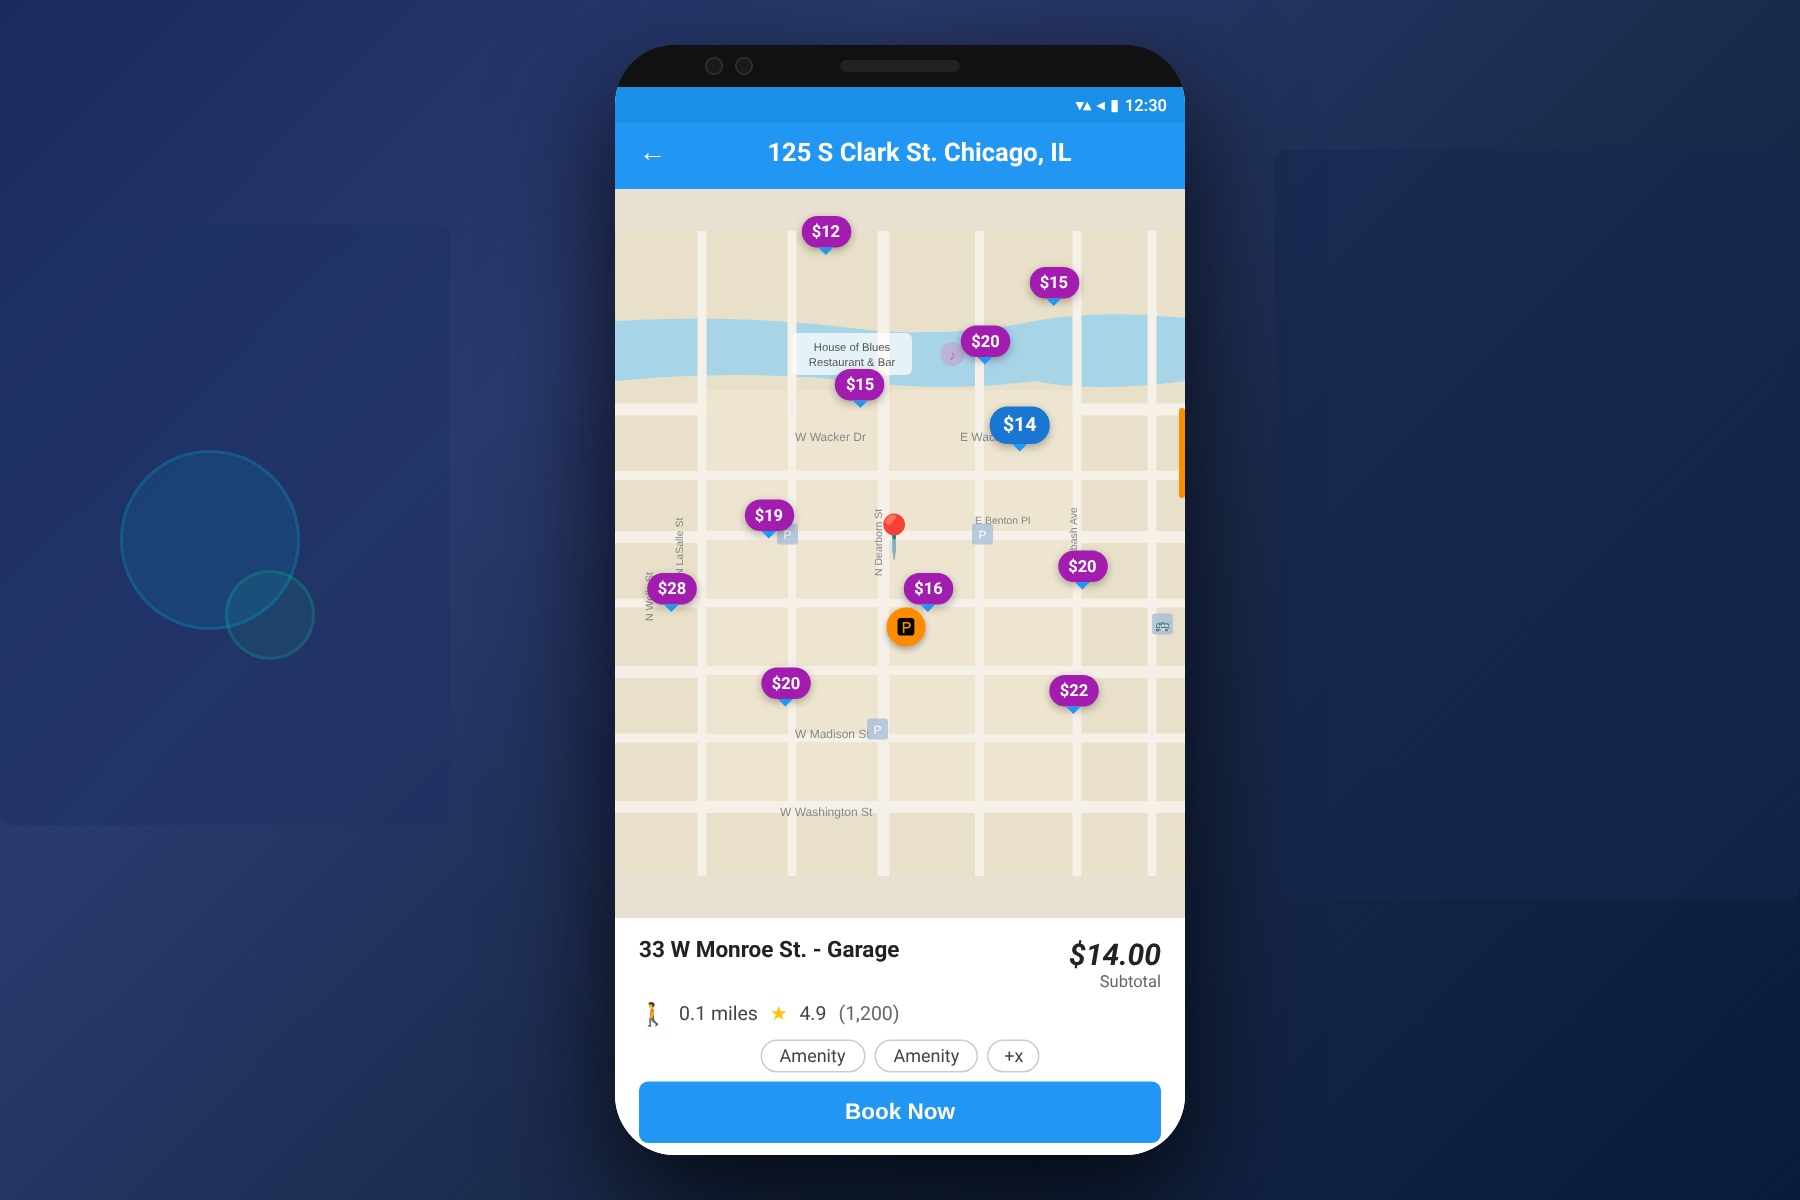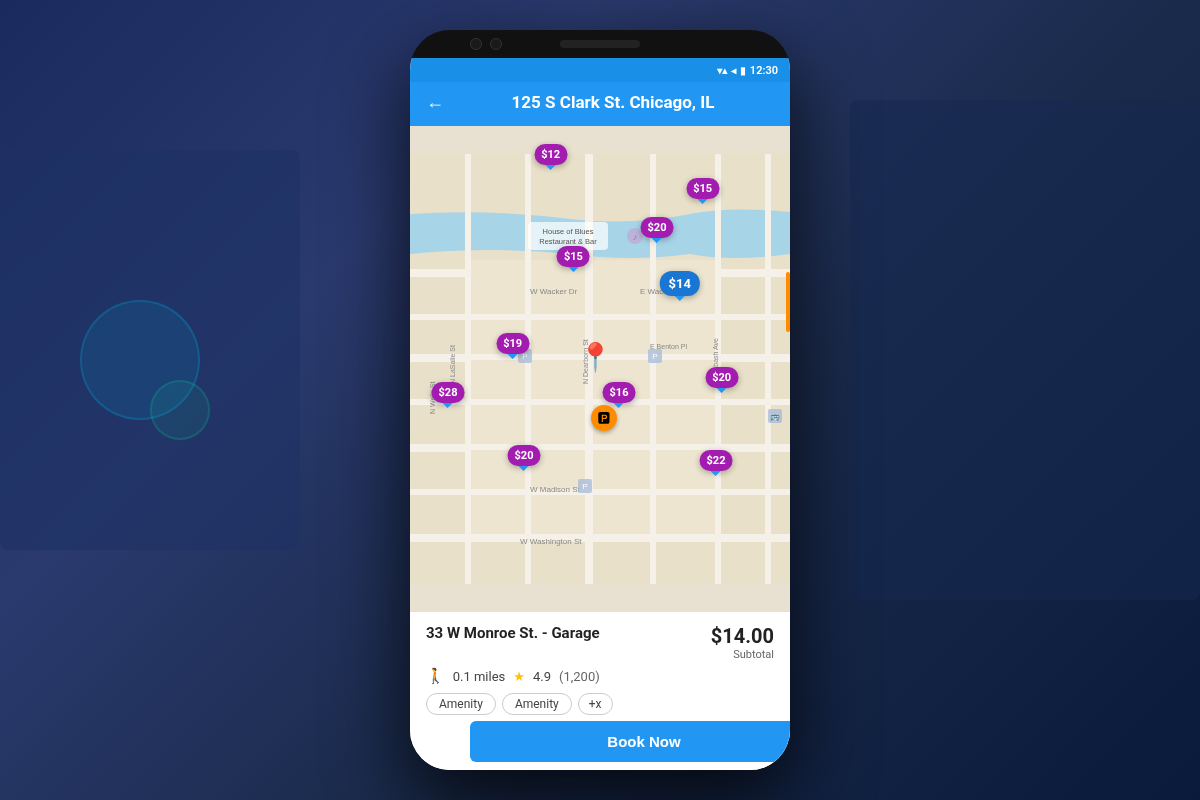--- a/index.html
+++ b/index.html
@@ -256,20 +256,21 @@
       font-weight: 700;
       color: #222;
     }
     .price-block {
       text-align: right;
     }
     .price-amount {
       font-size: 20px;
       font-weight: 700;
       color: #222;
+      font-style: italic;
     }
     .price-label {
       font-size: 11px;
       color: #666;
       display: block;
     }
     .card-row2 {
       display: flex;
       align-items: center;
       gap: 8px;
@@ -278,20 +279,21 @@
       color: #444;
     }
     .walk-icon { font-size: 15px; }
     .star-icon { color: #FFC107; font-size: 13px; }
     .rating-text { color: #444; text-align: right; }
     .reviews-text { color: #666; }
     .card-row3 {
       display: flex;
       align-items: center;
       gap: 6px;
+      justify-content: center;
     }
     .amenity-tag {
       border: 1px solid #ccc;
       border-radius: 16px;
       padding: 3px 12px;
       font-size: 12px;
       color: #444;
       cursor: pointer;
     }
     .more-tag {
@@ -308,21 +310,20 @@
       background: #2196F3;
       color: white;
       border: none;
       width: 100%;
       padding: 12px;
       font-size: 15px;
       font-weight: 700;
       border-radius: 6px;
       cursor: pointer;
       margin-top: 6px;
-      margin-left: 44px;
     }
 
     
     .scroll-indicator {
       position: absolute;
       right: 0;
       top: 30%;
       width: 4px;
       height: 60px;
       background: #FF8C00;

